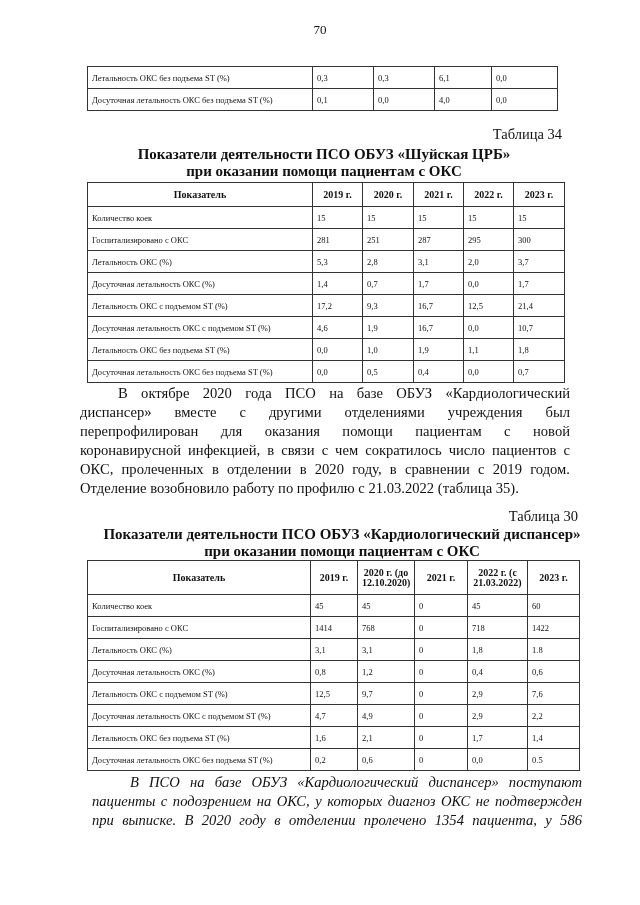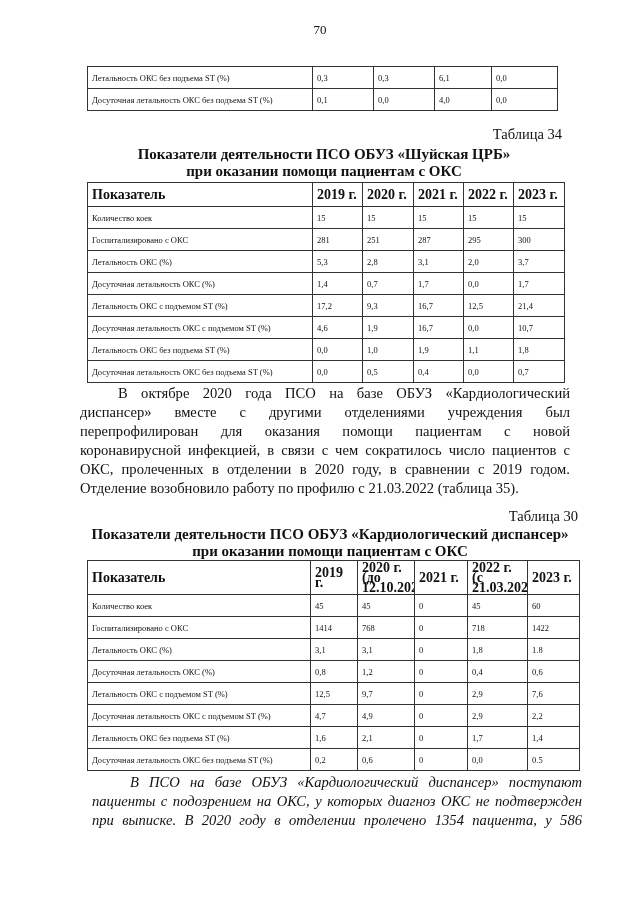--- a/index.html
+++ b/index.html
@@ -1,21 +1,21 @@
 <!DOCTYPE html>
 <html><head>
 <meta charset="utf-8">
 <style>
   html, body { margin:0; padding:0; background:#ffffff; }
   body { width:640px; height:905px; position:relative; overflow:hidden; font-family:"Liberation Serif", serif; color:#111; }
   .abs { position:absolute; }
   .pagenum { top:22px; left:0; width:640px; text-align:center; font-size:13px; }
   table { border-collapse:collapse; position:absolute; table-layout:fixed; }
   td, th { border:1px solid #333; padding:0 4px; font-size:8.5px; text-align:left; vertical-align:middle; overflow:hidden; white-space:nowrap; }
-  th { font-weight:bold; font-size:14px; white-space:normal; line-height:10px; }
+  th { font-weight:bold; text-align:center; font-size:10px; white-space:normal; line-height:10px; }
   .tlabel { text-align:right; font-size:14.5px; }
   .ttitle { text-align:center; font-weight:bold; font-size:15px; line-height:17px; }
   .para { font-size:14.6px; line-height:19px; text-align:justify; }
   .justline { text-align:justify; text-align-last:justify; display:block; }
 </style>
 </head>
 <body>
 
 <div class="abs pagenum">70</div>
 
@@ -140,21 +140,21 @@
 <div class="abs para" style="top:384px; left:80px; width:490px;" id="p1">
     <span class="justline" style="text-indent: 38px;">В октябре 2020 года ПСО на базе ОБУЗ «Кардиологический</span>
     <span class="justline">диспансер» вместе с другими отделениями учреждения был</span>
     <span class="justline">перепрофилирован для оказания помощи пациентам с новой</span>
     <span class="justline">коронавирусной инфекцией, в связи с чем сократилось число пациентов с</span>
     <span class="justline">ОКС, пролеченных в отделении в 2020 году, в сравнении с 2019 годом.</span>
     <span class="" style="display: block;">Отделение возобновило работу по профилю с 21.03.2022 (таблица 35).</span>
   </div>
 
 <div class="abs tlabel" style="top:508px; right:62px;">Таблица 30</div>
-<div class="abs ttitle" style="top:526px; left:60px; width:540px;">
+<div class="abs ttitle" style="top:526px; left:72px; width:540px;">
   <div>Показатели деятельности ПСО ОБУЗ «Кардиологический диспансер»</div>
   <div>при оказании помощи пациентам с ОКС</div>
 </div>
 <table style="left:87px; top:560px; width:492px;">
   <colgroup>
       <col style="width:223px">
       <col style="width:47px">
       <col style="width:57px">
       <col style="width:53px">
       <col style="width:60px">

